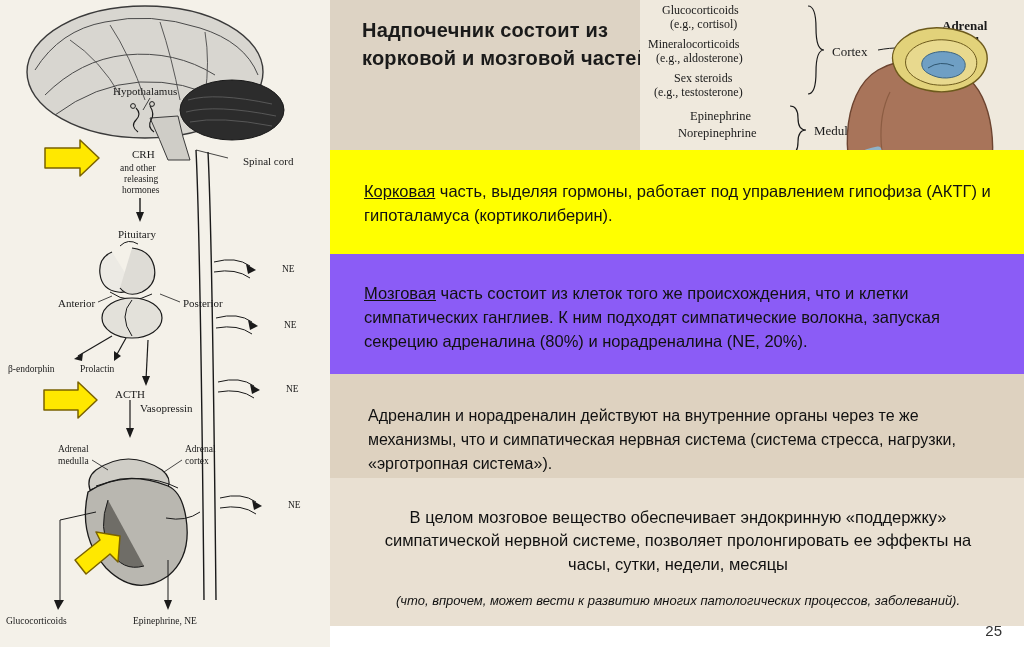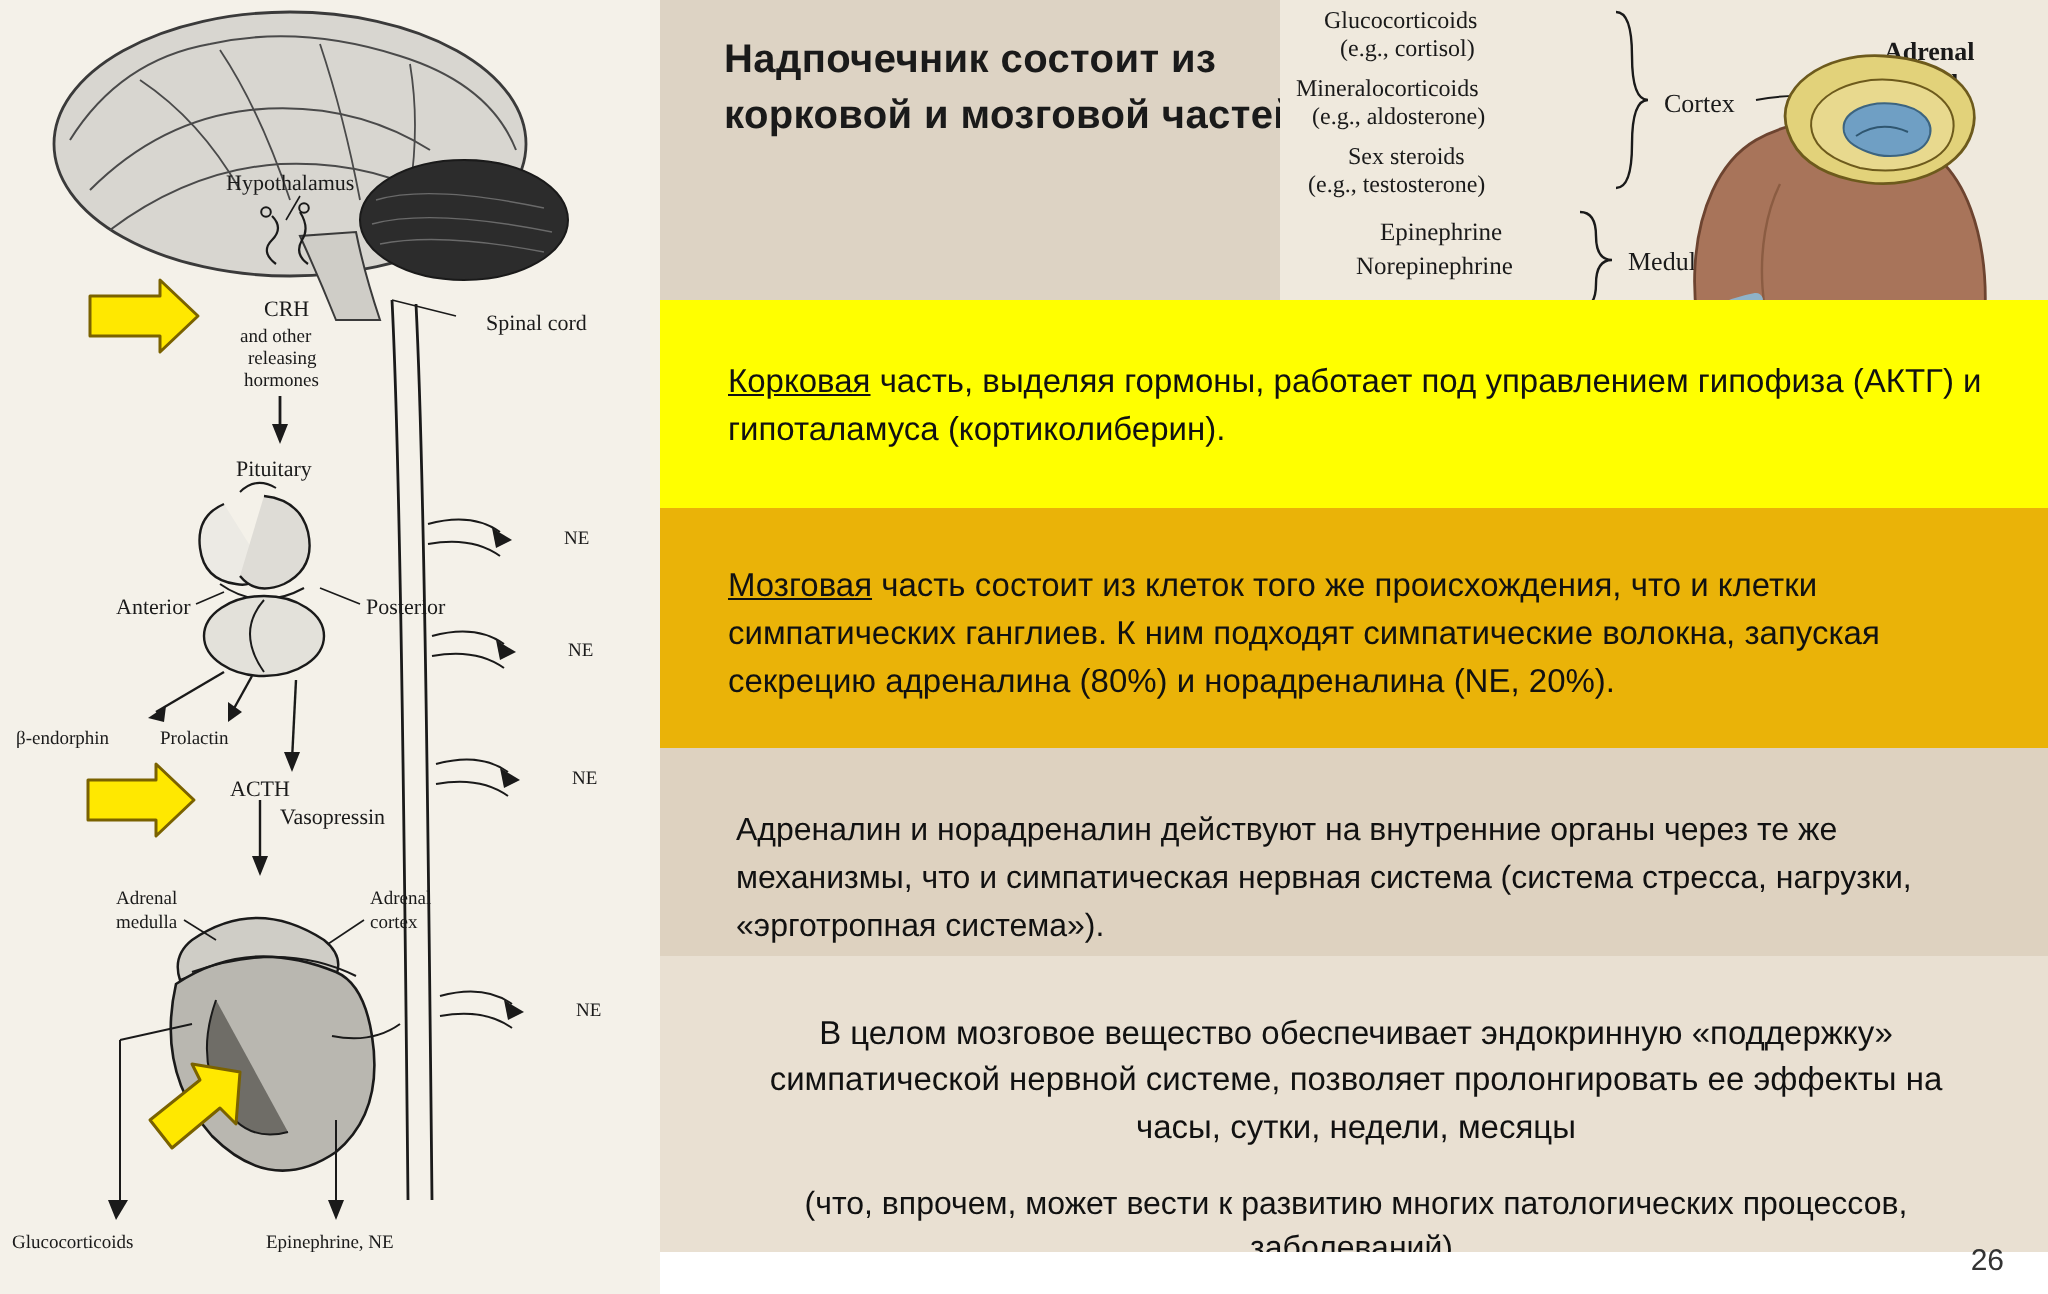--- a/index.html
+++ b/index.html
@@ -95,21 +95,21 @@
     padding: 14px 16px 0 18px;
     font-size: 16.5px;
     line-height: 1.45;
     color: #111111;
   }
   .block-beige1 {
     left: 330px;
     top: 254px;
     width: 694px;
     height: 120px;
-    background: #eab308;
+    background: #8b5cf6;
     padding: 12px 16px 0 18px;
     font-size: 16.5px;
     line-height: 1.45;
     color: #111111;
   }
   .block-beige2 {
     left: 330px;
     top: 374px;
     width: 694px;
     height: 104px;
@@ -125,22 +125,23 @@
     width: 694px;
     height: 148px;
     background: #e9e0d2;
     padding: 12px 16px 0 18px;
     font-size: 16.5px;
     line-height: 1.42;
     color: #111111;
     text-align: center;
   }
   .block-beige3 .small {
-    font-size: 16px;
+    font-size: 13px;
     line-height: 1.38;
+    font-style: italic;
   }
   u.ul {
     text-decoration: underline;
   }
 
   
   .page-number {
     position: absolute;
     right: 22px;
     bottom: 8px;
@@ -365,15 +366,15 @@
     <p>Адреналин и норадреналин действуют на внутренние органы через те же механизмы, что и симпатическая нервная система (система стресса, нагрузки, «эрготропная система»).</p>
   </div>
 
   <div class="block block-beige3">
     <p>В целом мозговое вещество обеспечивает эндокринную «поддержку» симпатической нервной системе, позволяет пролонгировать ее эффекты на часы, сутки, недели, месяцы</p>
     <p class="small">(что, впрочем, может вести к развитию многих патологических процессов, заболеваний).</p>
   </div>
 
   <div class="bottom-strip"></div>
 
-  <div class="page-number">26</div>
+  <div class="page-number">25</div>
 
 </div>
 
 </body></html>

